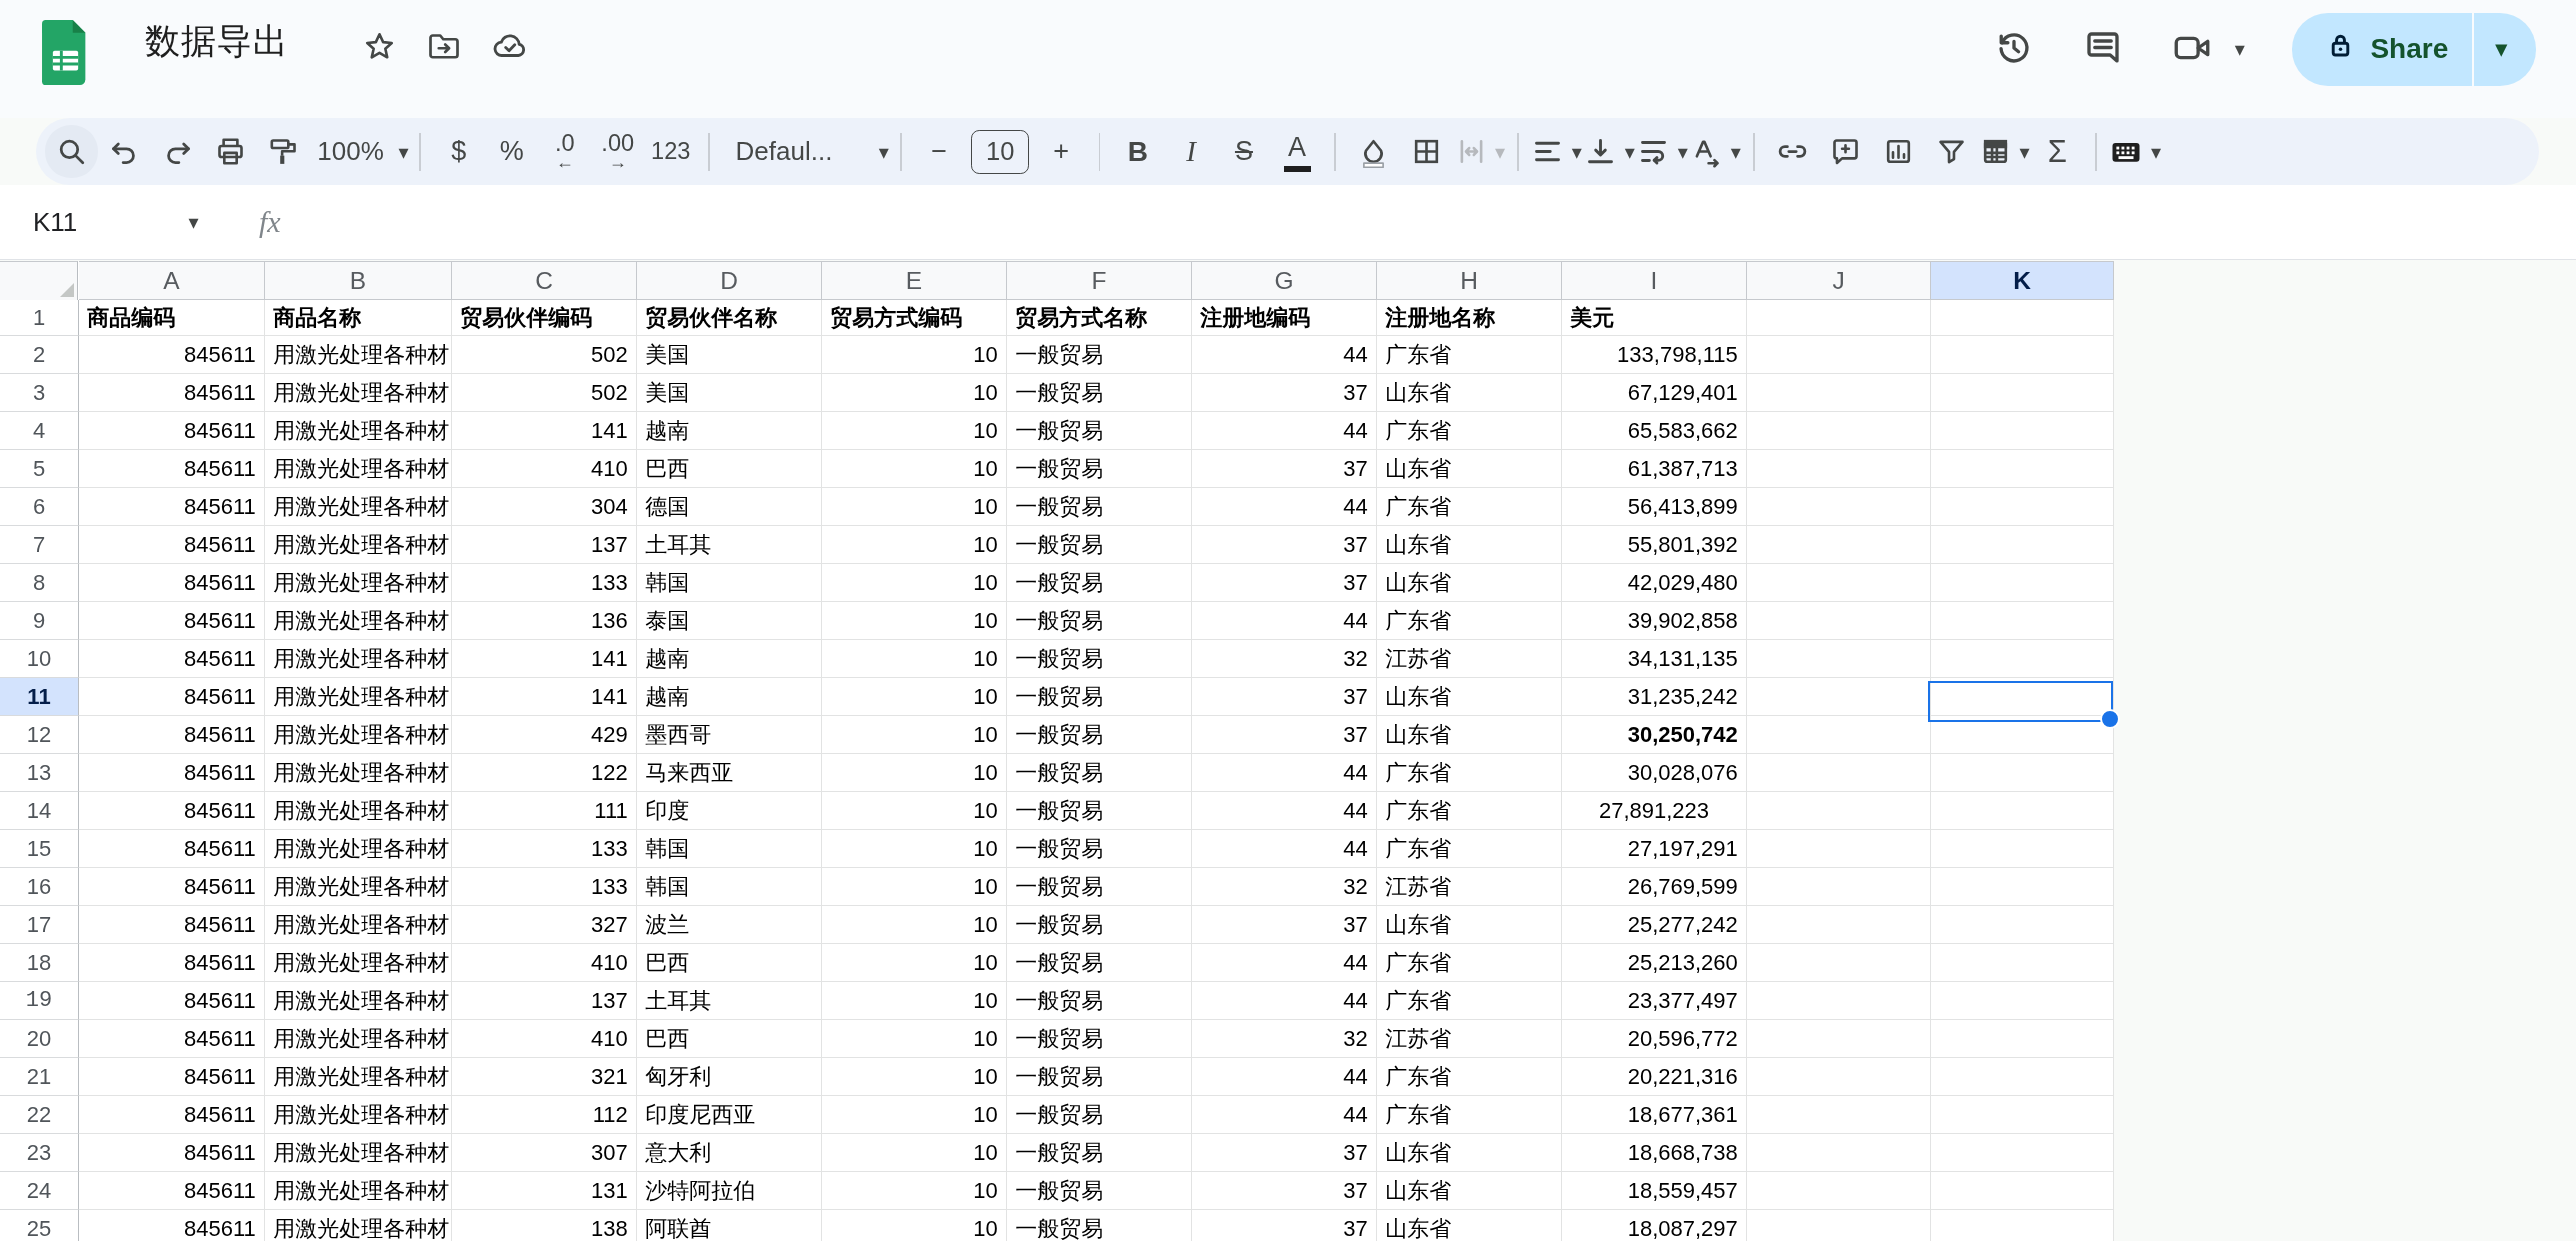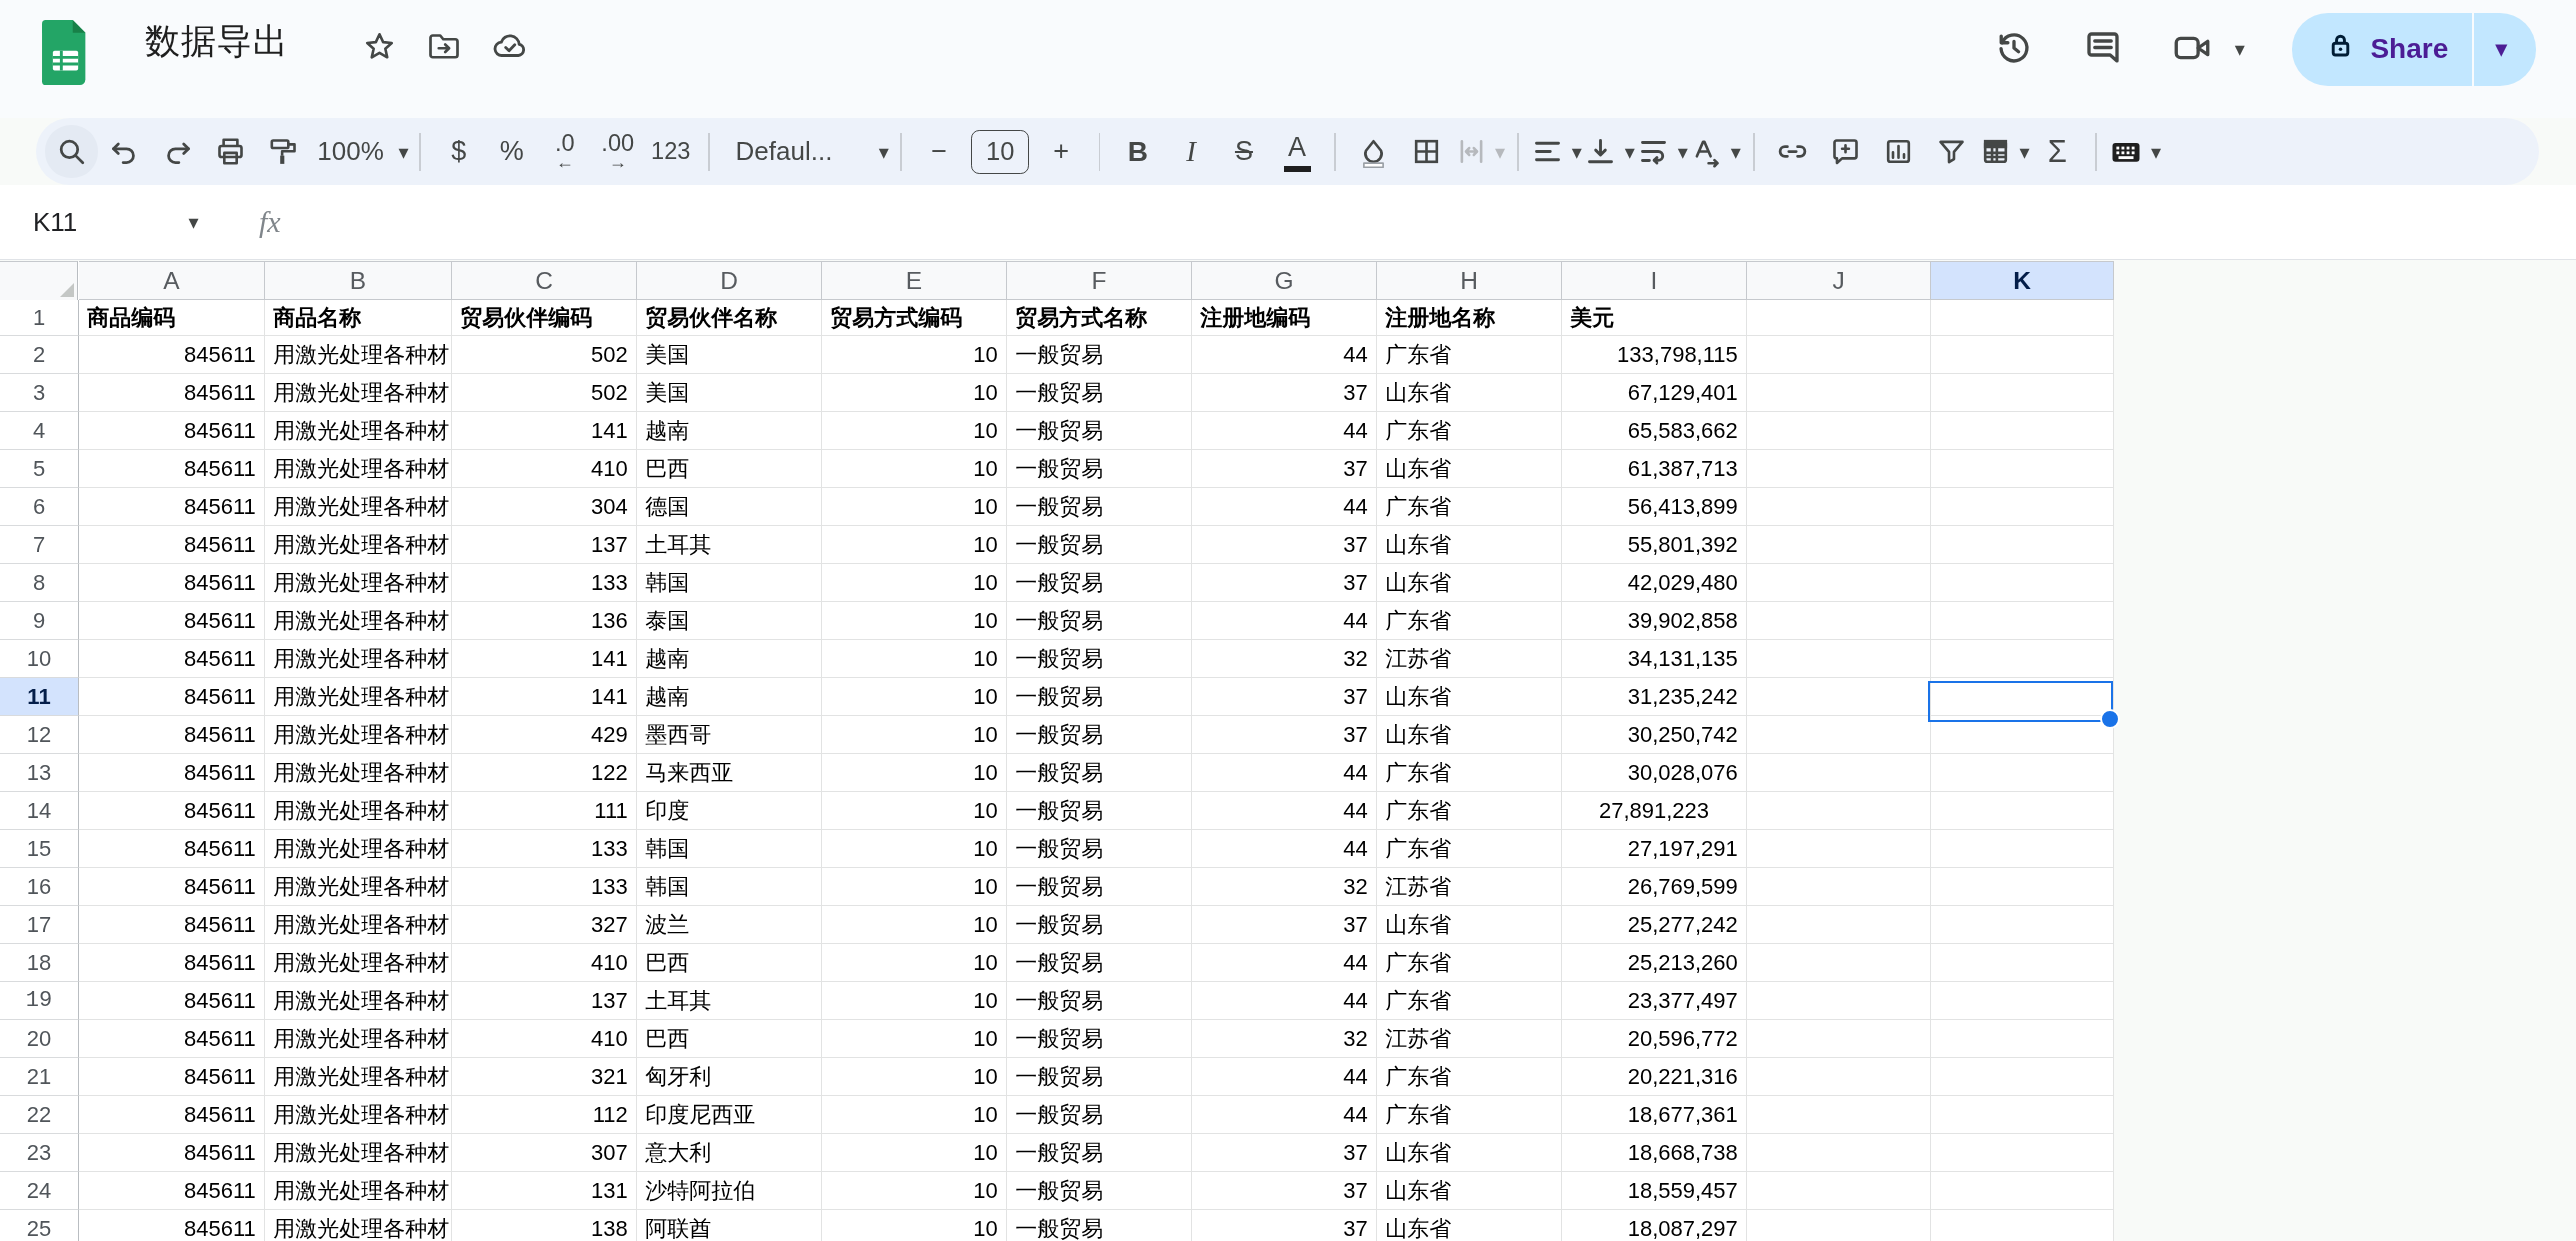--- a/index.html
+++ b/index.html
@@ -6,21 +6,21 @@
   .stage{position:relative;width:2576px;height:1242px;overflow:hidden;
          font-family:"Liberation Sans",sans-serif;background:#f8faf8;-webkit-font-smoothing:antialiased;}
   
   .topbar{position:absolute;left:0;top:0;width:2576px;height:118px;background:#f9fbfd;}
   .logo{position:absolute;left:42px;top:20px;}
   .doc-title{position:absolute;left:145px;top:18px;font-size:35px;color:#1f1f1f;letter-spacing:0.9px;}
   .title-icons{position:absolute;left:362px;top:27px;display:flex;gap:29px;align-items:center;color:#444746;}
   .menubar{position:absolute;left:133px;top:58px;display:flex;font-size:27px;color:#202124;}
   .menubar span{padding:5.5px 19px;border-radius:12.7px;cursor:default;}
   .tr-wrap{position:absolute;right:40px;top:12.7px;display:flex;align-items:center;gap:47px;}
-  .share-pill{display:flex;align-items:center;height:73px;border-radius:36px;background:#c2e7ff;color:#4c1d95;
+  .share-pill{display:flex;align-items:center;height:73px;border-radius:36px;background:#c2e7ff;color:#14532d;
               padding:0 7.3px 0 31px;font-size:28px;font-weight:bold;}
   .share-pill .lbl{margin:0 23.6px 0 12.7px;}
   .share-div{width:1.8px;height:73px;background:#f9fbfd;margin:0 0;}
   .share-caret{padding:0 22px;font-size:22px;}
   
   .toolbar{position:absolute;left:36px;top:118px;width:2503px;height:67px;background:#edf2fa;border-radius:34px;
            display:flex;align-items:center;padding:0 9px;box-sizing:border-box;color:#444746;}
   .tb{min-width:53px;height:53px;display:flex;align-items:center;justify-content:center;border-radius:26px;
       font-size:27px;color:#444746;flex:0 0 auto;}
   .tb.first{background:#e4eaf3;}
@@ -521,21 +521,21 @@
         </div>
         <div class="grow" style="height: 38px;">
           <div class="cell num" style="width: 186px; line-height: 38px;">845611</div>
           <div class="cell txt" style="width: 187px; line-height: 38px;">用激光处理各种材</div>
           <div class="cell num" style="width: 185px; line-height: 38px;">429</div>
           <div class="cell txt" style="width: 185px; line-height: 38px;">墨西哥</div>
           <div class="cell num" style="width: 185px; line-height: 38px;">10</div>
           <div class="cell txt" style="width: 185px; line-height: 38px;">一般贸易</div>
           <div class="cell num" style="width: 185px; line-height: 38px;">37</div>
           <div class="cell txt" style="width: 185px; line-height: 38px;">山东省</div>
-          <div class="cell num" style="width: 185px; line-height: 38px;">30,250,742</div>
+          <div class="cell num" style="width: 185px; line-height: 38px; font-weight: bold;">30,250,742</div>
           <div class="cell txt" style="width: 184px; line-height: 38px;"></div>
           <div class="cell txt" style="width: 183px; line-height: 38px;"></div>
         </div>
         <div class="grow" style="height: 38px;">
           <div class="cell num" style="width: 186px; line-height: 38px;">845611</div>
           <div class="cell txt" style="width: 187px; line-height: 38px;">用激光处理各种材</div>
           <div class="cell num" style="width: 185px; line-height: 38px;">122</div>
           <div class="cell txt" style="width: 185px; line-height: 38px;">马来西亚</div>
           <div class="cell num" style="width: 185px; line-height: 38px;">10</div>
           <div class="cell txt" style="width: 185px; line-height: 38px;">一般贸易</div>

